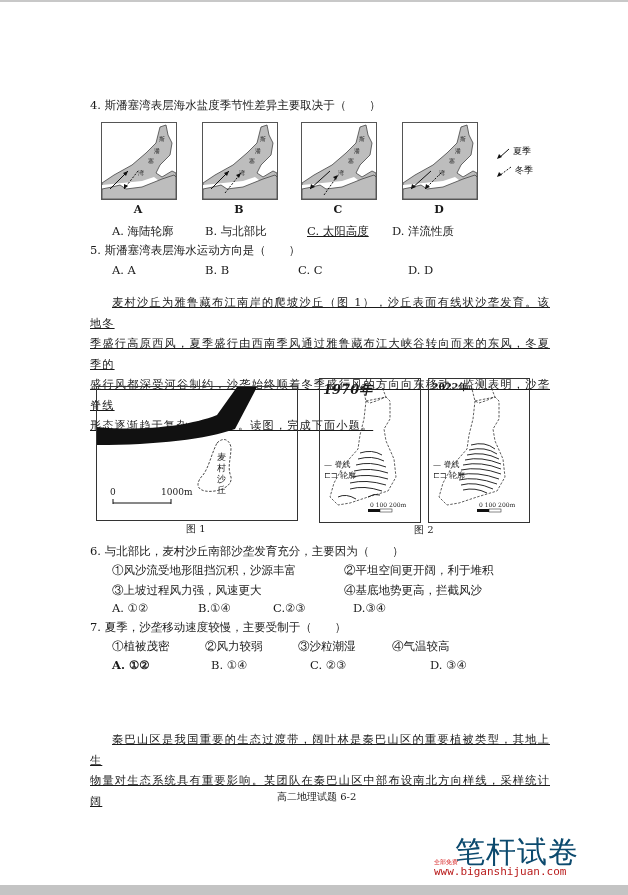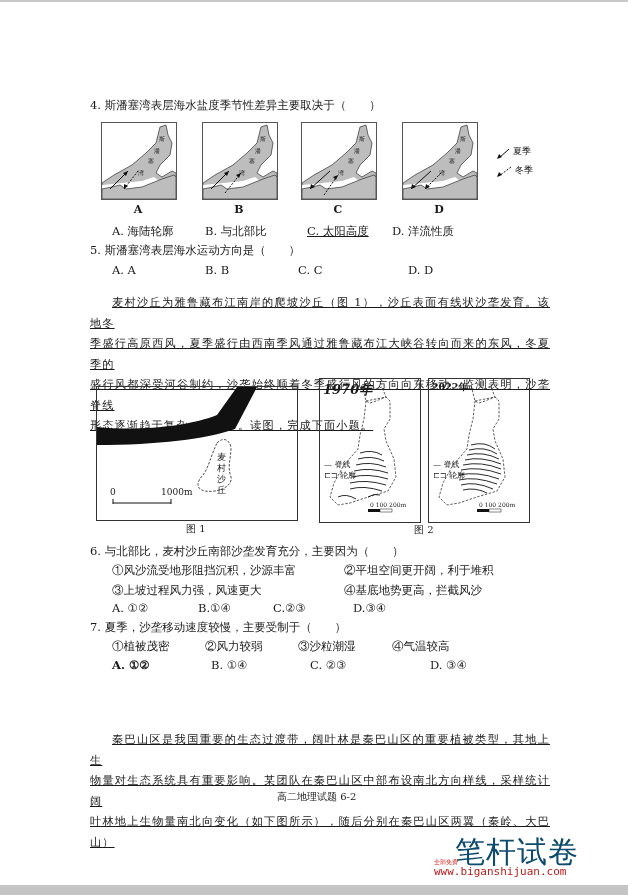--- a/index.html
+++ b/index.html
@@ -215,21 +215,20 @@
 <div class="opt" style="left:298px; top:639px;">③沙粒潮湿</div>
 <div class="opt" style="left:392px; top:639px;">④气温较高</div>
 <div class="opt" style="left:112px; top:658px; font-weight:bold;">A. ①②</div>
 <div class="opt" style="left:211px; top:658px;">B. ①④</div>
 <div class="opt" style="left:310px; top:658px;">C. ②③</div>
 <div class="opt" style="left:430px; top:658px;">D. ③④</div>
 
 <div class="para" style="left:90px; top:684px; width:460px;">
   <p style="text-indent:22px;margin-top:46px;">秦巴山区是我国重要的生态过渡带，阔叶林是秦巴山区的重要植被类型，其地上生</p>
   <p>物量对生态系统具有重要影响。某团队在秦巴山区中部布设南北方向样线，采样统计阔</p>
-  <p>叶林地上生物量南北向变化（如下图所示），随后分别在秦巴山区两翼（秦岭、大巴山）</p>
 </div>
 
 <div class="footer" style="left:277px; top:790px;">高二地理试题 6-2</div>
 
 <div class="wm-cn" style="left:455px; top:832px;">笔杆试卷</div>
 <div class="wm-red" style="left:434px; top:858px;">全部免费</div>
 <div class="wm-url" style="left:434px; top:865px;">www.biganshijuan.com</div>
 
 <div class="bottombar"></div>
 

